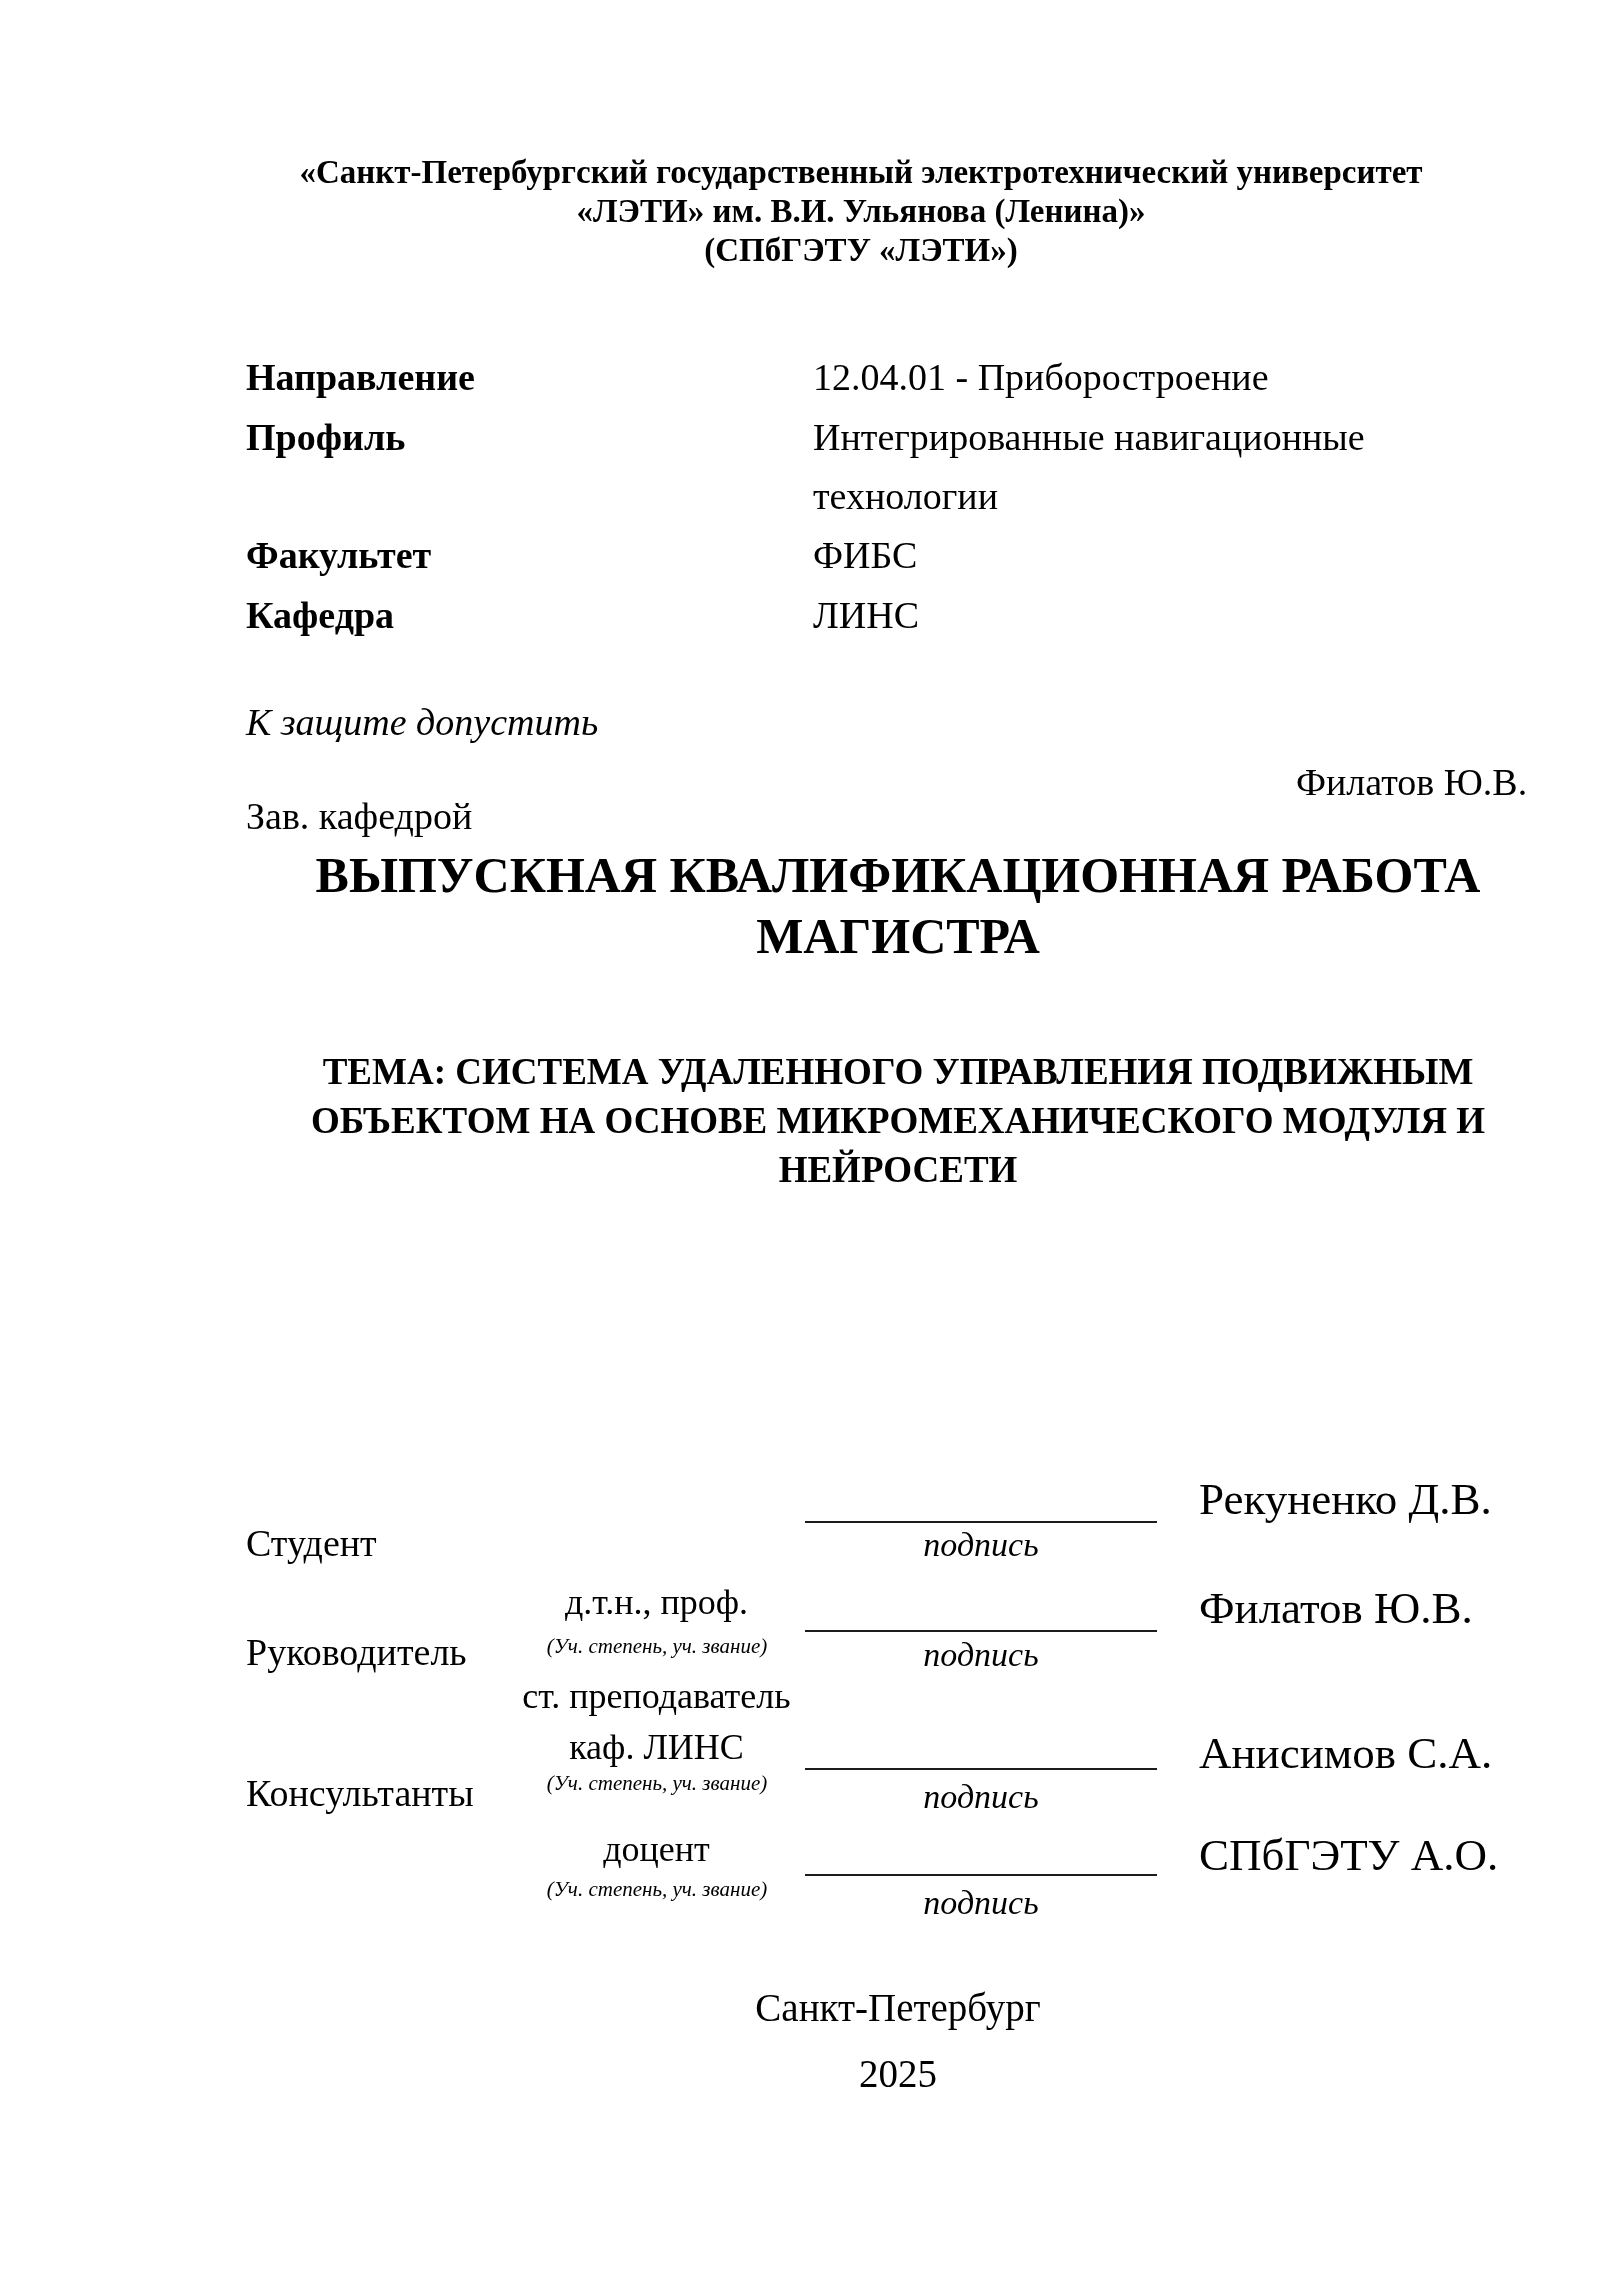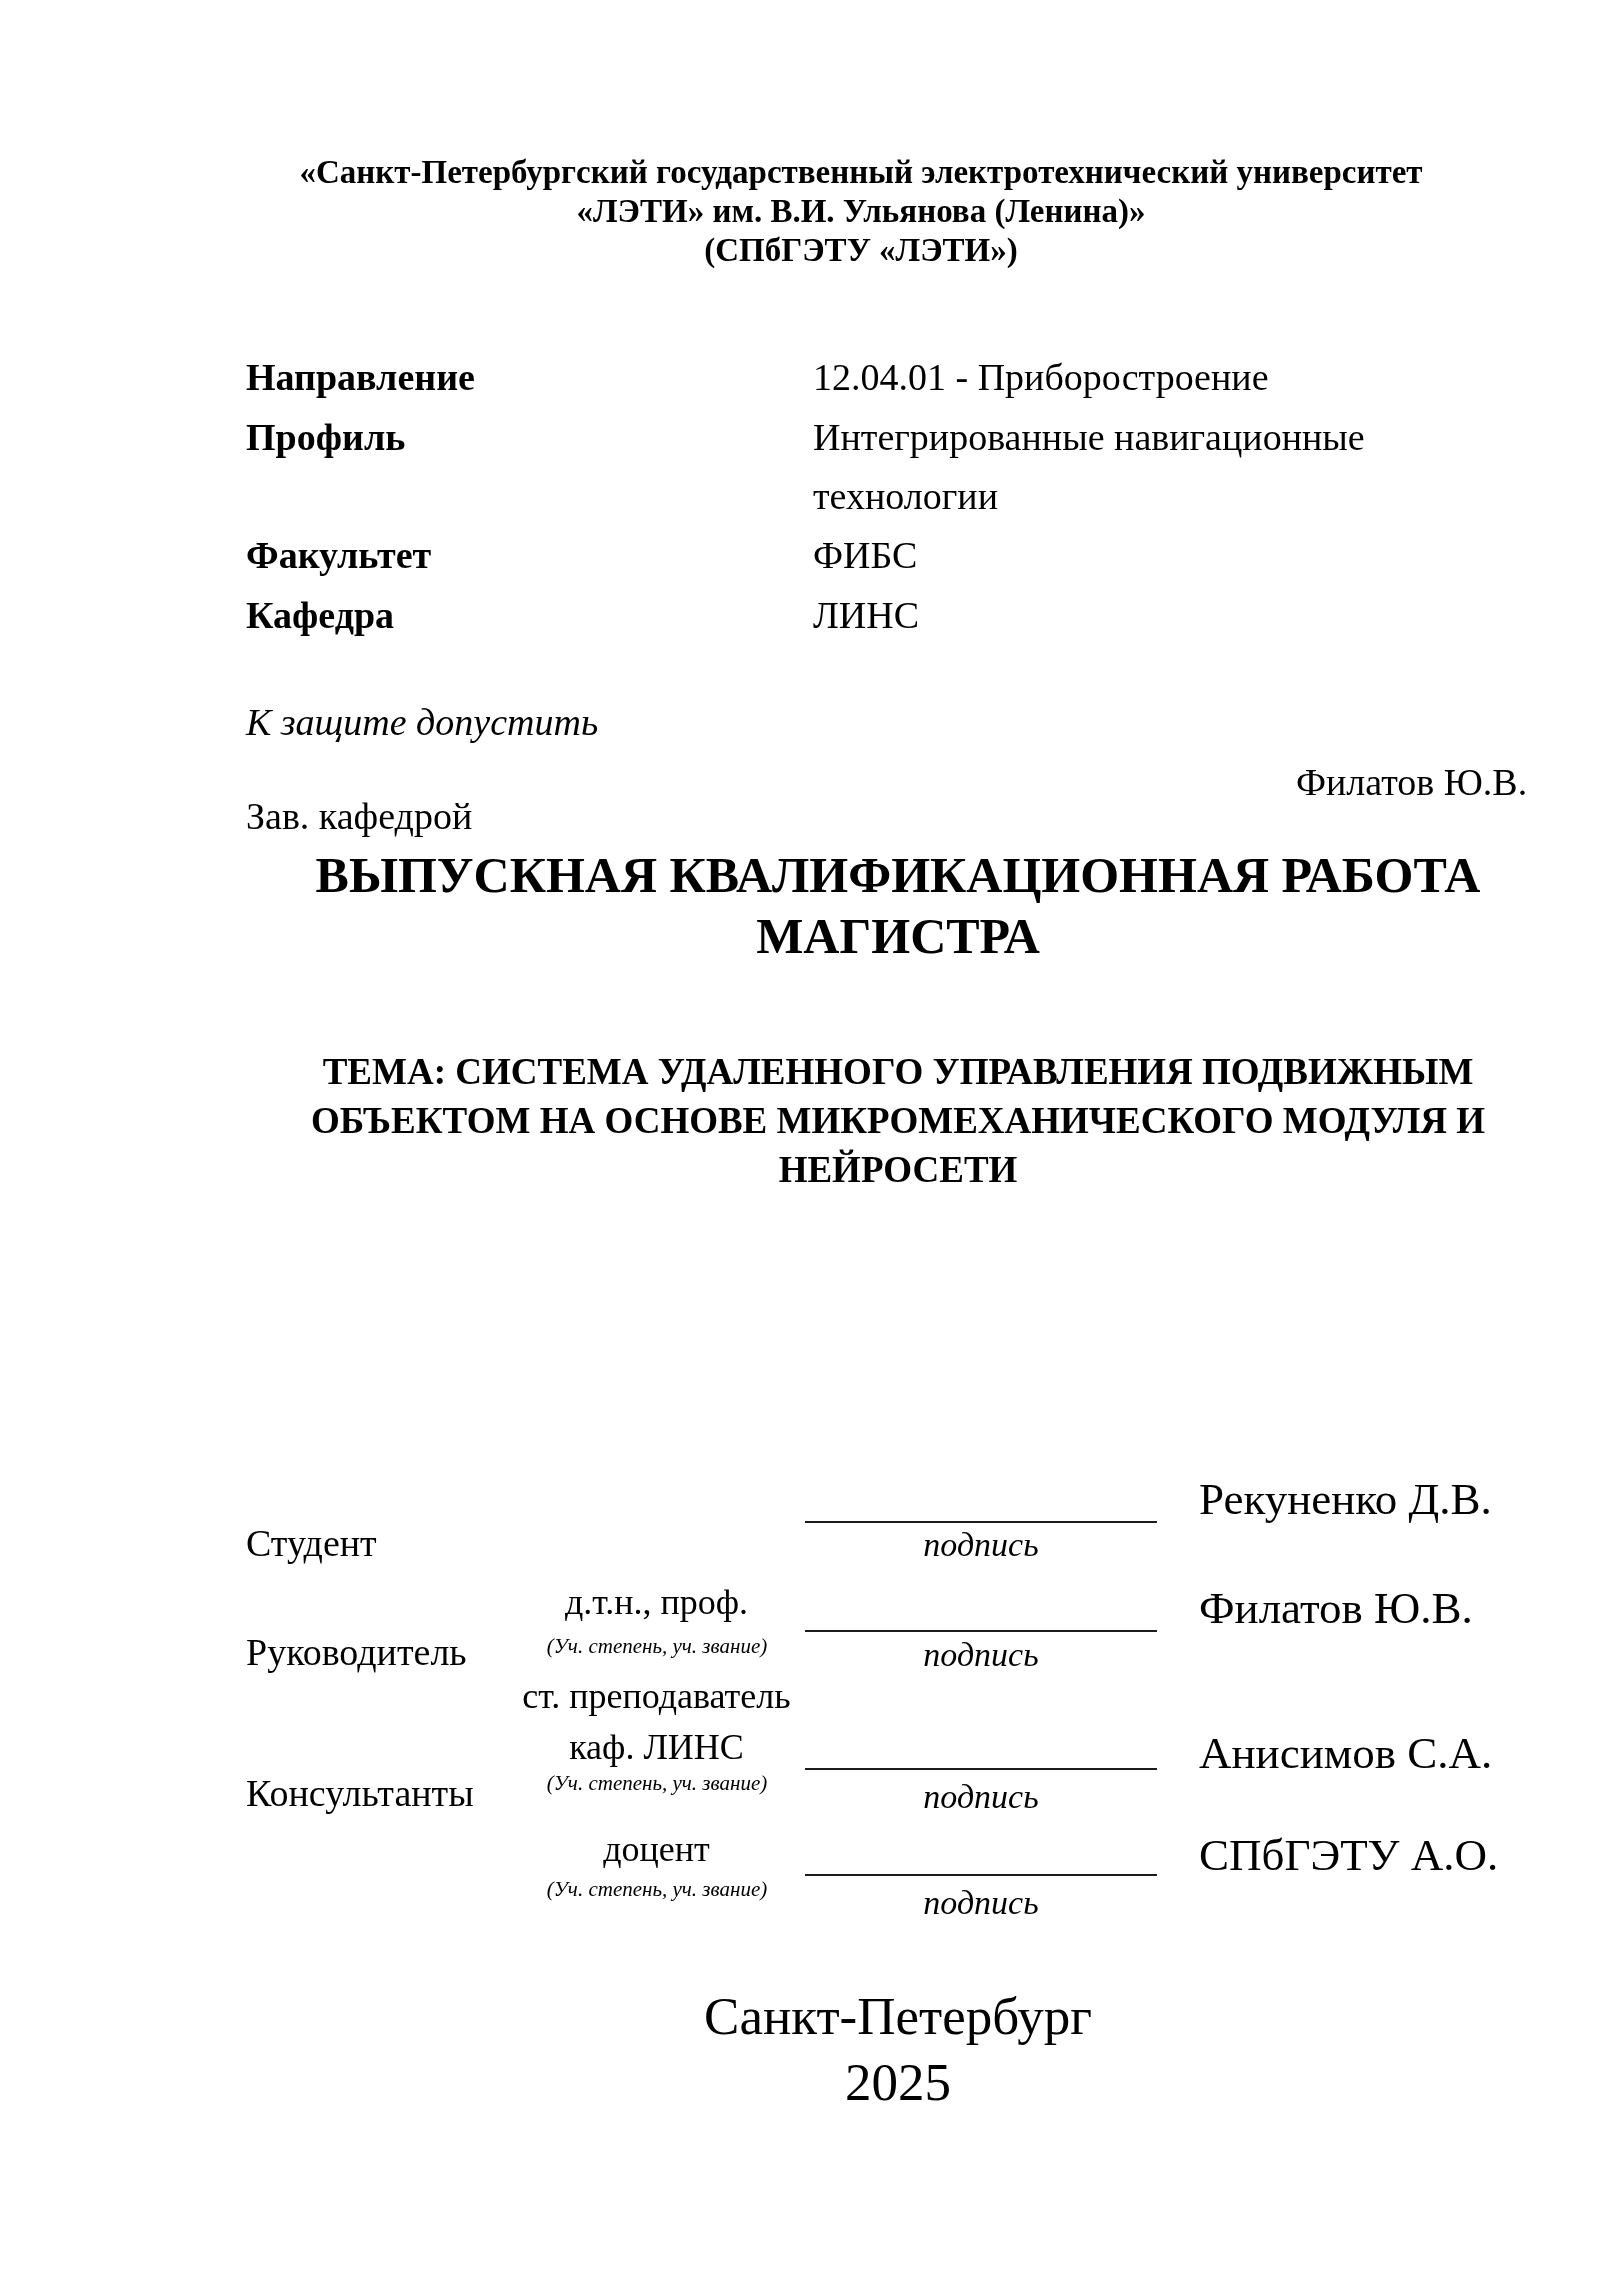--- a/index.html
+++ b/index.html
@@ -49,21 +49,21 @@
     font-size: 34px; font-style: italic;
   }
   .degree {
     left: 481px; width: 352px; text-align: center;
     font-size: 21px; font-style: italic; line-height: 1.1;
   }
   .name { left: 1199px; font-size: 45px; }
 
   .footer-line {
     left: 180px; right: 0;
-    font-size: 53px; text-align: center;
+    font-size: 39px; text-align: center;
   }
 </style>
 </head>
 <body>
 
 <div class="page">
 
   <div class="abs uni-header">
     <div>«Санкт-Петербургский государственный электротехнический университет</div>
     <div>«ЛЭТИ» им. В.И. Ульянова (Ленина)»</div>

